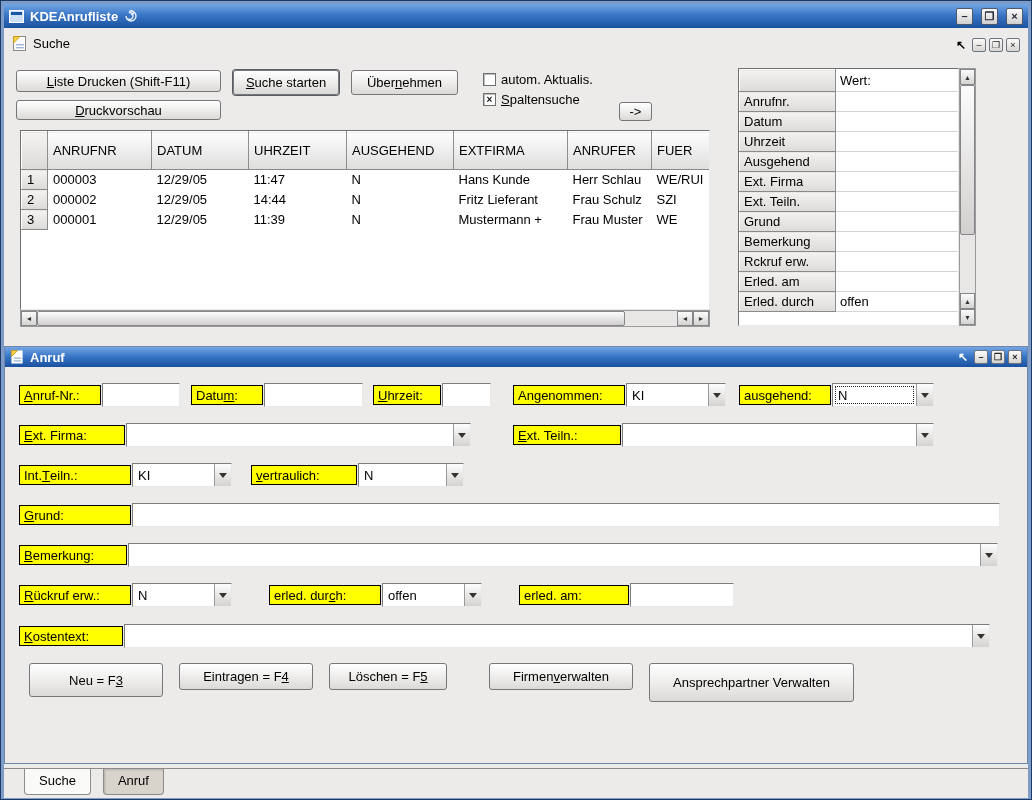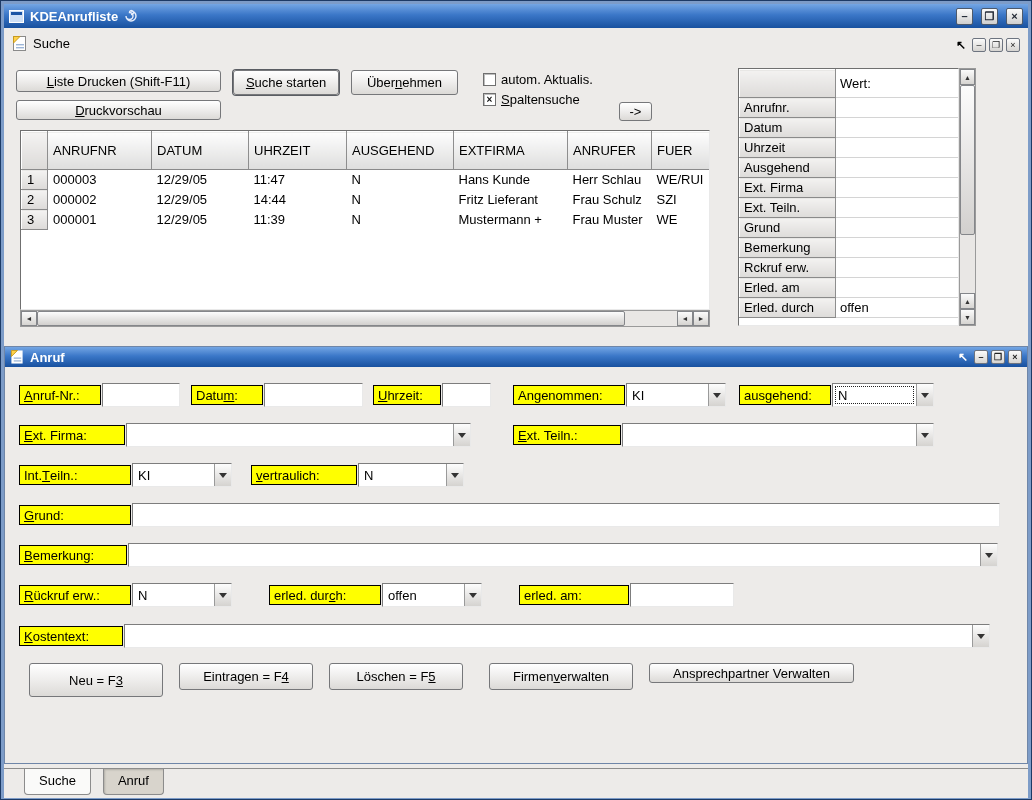--- a/index.html
+++ b/index.html
@@ -66,21 +66,21 @@
            border-right:1px solid #8e8e8e; border-bottom:1px solid #8a8a8a; }
 
   .filter { position:absolute; background:#fff; overflow:hidden;
             border:1px solid; border-color:#6f6f6f #e9e9e9 #e9e9e9 #6f6f6f; }
   .filter table { border-collapse:collapse; table-layout:fixed; width:219px; }
   .filter td { height:20px; padding:0 4px; white-space:nowrap; overflow:hidden; }
   .filter td.lab { background:linear-gradient(180deg,#f3f2f1,#dddbd9);
             border-top:1px solid #fff; border-left:1px solid #fff;
             border-right:1px solid #8e8e8e; border-bottom:1px solid #8a8a8a;margin-top:38px; }
   .filter td.val { background:#fff; border-right:1px solid #d4d4d4; border-bottom:1px solid #d4d4d4; }
-  .filter tr.hd td.val { height:28px; }
+  .filter tr.hd td.val { height:22px; }
   .filter tr.hd td.lab { height:22px; }
 
   
   .sb { position:absolute; background:#e9e7e5; border:1px solid #9a9a9a; display:flex; }
   .sb .arr { background:linear-gradient(180deg,#fbfbfb,#d6d4d1); border:1px solid #84868a;
              display:flex; align-items:center; justify-content:center; font-size:7px; color:#333; }
   .sb .thumb { background:linear-gradient(180deg,#fcfcfc,#d2d0ce); border:1px solid #84868a; border-radius:2px; }
   .sb.h { flex-direction:row; align-items:stretch; }
   .sb.h .arr { width:16px; }
   .sb.v { flex-direction:column; align-items:stretch; }
@@ -406,23 +406,23 @@
         <div class="ylabel" style="left:14px; top:259px; width:104px;"><u>K</u>ostentext:</div>
         <div class="combo" style="left:119px; top:257px; width:866px;">
           <span class="cval"></span>
           <span class="cbtn">
               <span class="tri"></span>
             </span>
         </div>
 
         <div class="pbtn" style="left:24px; top:296px; width:134px; height:34px;">Neu = F<u>3</u></div>
         <div class="pbtn" style="left:174px; top:296px; width:134px; height:27px;">Eintragen = F<u>4</u></div>
-        <div class="pbtn" style="left:324px; top:296px; width:134px; height:27px;">Löschen = F<u>5</u></div>
+        <div class="pbtn" style="left:324px; top:296px; width:118px; height:27px;">Löschen = F<u>5</u></div>
         <div class="pbtn" style="left:484px; top:296px; width:144px; height:27px;">Firmen <u>v</u>erwalten</div>
-        <div class="pbtn" style="left:644px; top:296px; width:205px; height:20px;">Ansprechpartner Verwalten</div>
+        <div class="pbtn" style="left:644px; top:296px; width:205px; height:39px;">Ansprechpartner Verwalten</div>
       </div>
     </div>
 
     <div class="tabbar">
       <div class="tab">Suche</div>
       <div class="tab active">Anruf</div>
     </div>
 
   </div>
 </div>

